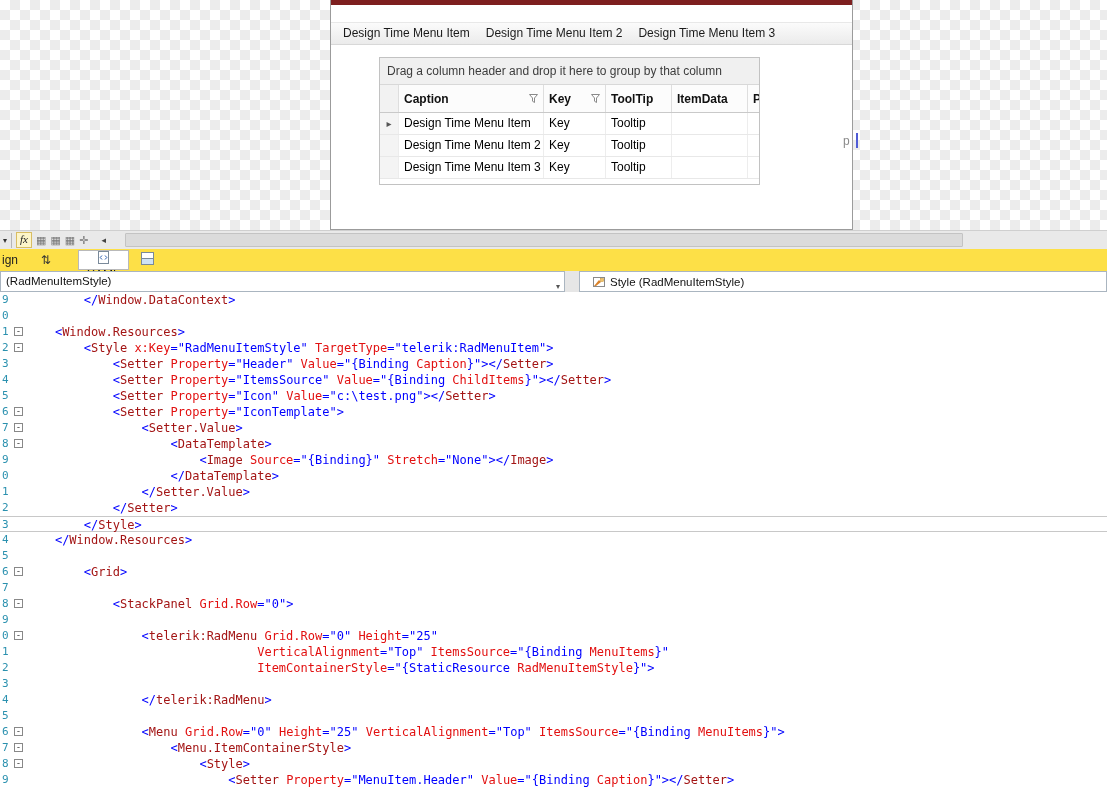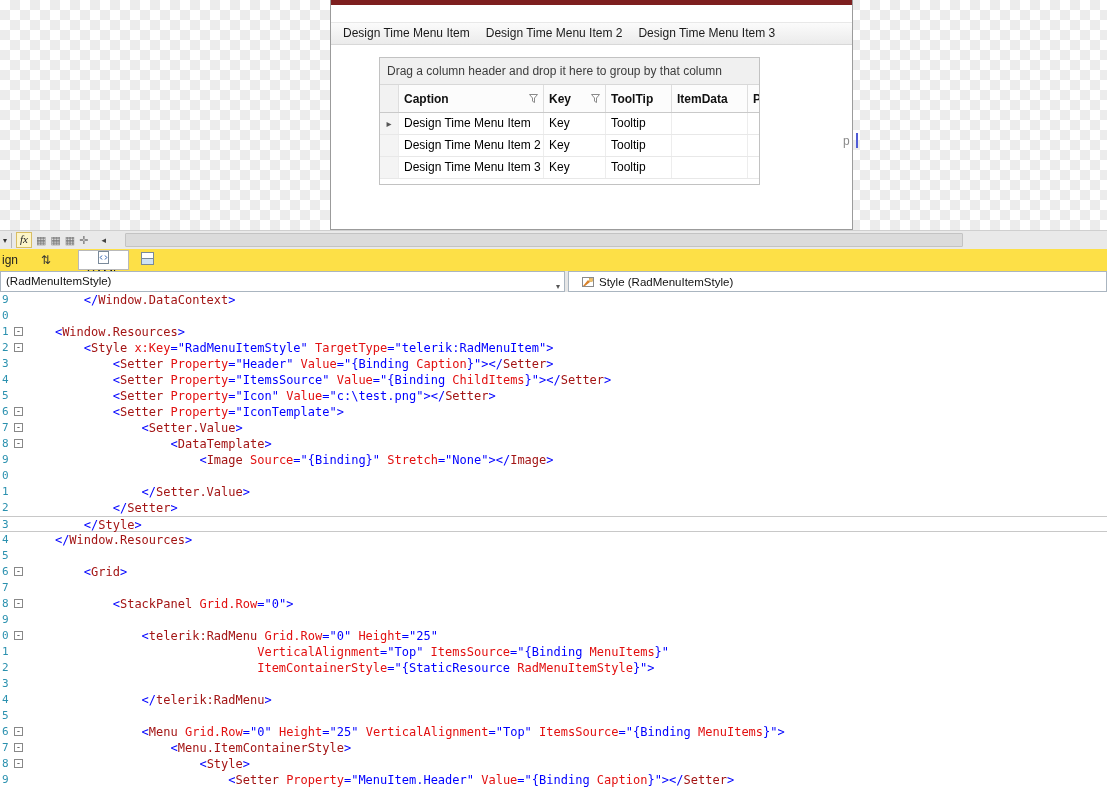--- a/index.html
+++ b/index.html
@@ -57,21 +57,21 @@
   .design-tab-label{position:absolute;left:0;top:0;line-height:22px;font-size:12px;color:#222;
     padding-left:2px;}
   .swap-btn{position:absolute;left:36px;top:2px;width:20px;height:18px;text-align:center;
     font-size:12px;color:#333;line-height:18px;}
   .xaml-tab{position:absolute;left:78px;top:1px;height:20px;background:#fff;border:1px solid #b9b9b9;
     box-sizing:border-box;display:flex;align-items:center;gap:4px;padding:0 8px;font-size:12px;color:#111;flex-direction:column;}
   .split-btn{position:absolute;left:141px;top:3px;line-height:0;}
 
   
   .navrow{position:absolute;left:0;top:271px;width:1107px;height:21px;background:#e6e6e6;
-    display:flex;gap:3px;align-items:stretch;box-sizing:border-box;}
+    display:flex;gap:14px;align-items:stretch;box-sizing:border-box;}
   .combo{background:#fff;border:1px solid #aab5c0;box-sizing:border-box;}
   .combo-left{width:565px;position:relative;font-size:11.5px;line-height:18px;padding-left:5px;
     color:#111;overflow:hidden;white-space:nowrap;}
   .combo-arrow{position:absolute;right:4px;top:6px;font-size:8px;color:#555;}
   .combo-right{flex:1;display:flex;align-items:center;gap:5px;font-size:11.5px;padding-left:13px;
     color:#111;overflow:hidden;white-space:nowrap;}
 
   
   .editor{position:absolute;left:0;top:292px;width:1107px;height:511px;background:#fff;
     overflow:hidden;font-family:"DejaVu Sans Mono","Liberation Mono",monospace;}
@@ -270,20 +270,21 @@
         <span class="code">                    <span class="tk-d">&lt;</span><span class="tk-e">DataTemplate</span><span class="tk-d">&gt;</span></span>
       </div>
       <div class="cl">
         <span class="ln">9</span>
         <span class="fold-col"></span>
         <span class="code">                        <span class="tk-d">&lt;</span><span class="tk-e">Image</span><span class="tk-p"> </span><span class="tk-a">Source</span><span class="tk-d">=</span><span class="tk-v">"{Binding}"</span><span class="tk-p"> </span><span class="tk-a">Stretch</span><span class="tk-d">=</span><span class="tk-v">"None"</span><span class="tk-d">&gt;&lt;/</span><span class="tk-e">Image</span><span class="tk-d">&gt;</span></span>
       </div>
       <div class="cl">
         <span class="ln">0</span>
         <span class="fold-col"></span>
+        <span class="code">                    <span class="tk-d">&lt;/</span><span class="tk-e">DataTemplate</span><span class="tk-d">&gt;</span></span>
       </div>
       <div class="cl">
         <span class="ln">1</span>
         <span class="fold-col"></span>
         <span class="code">                <span class="tk-d">&lt;/</span><span class="tk-e">Setter.Value</span><span class="tk-d">&gt;</span></span>
       </div>
       <div class="cl">
         <span class="ln">2</span>
         <span class="fold-col"></span>
         <span class="code">            <span class="tk-d">&lt;/</span><span class="tk-e">Setter</span><span class="tk-d">&gt;</span></span>

